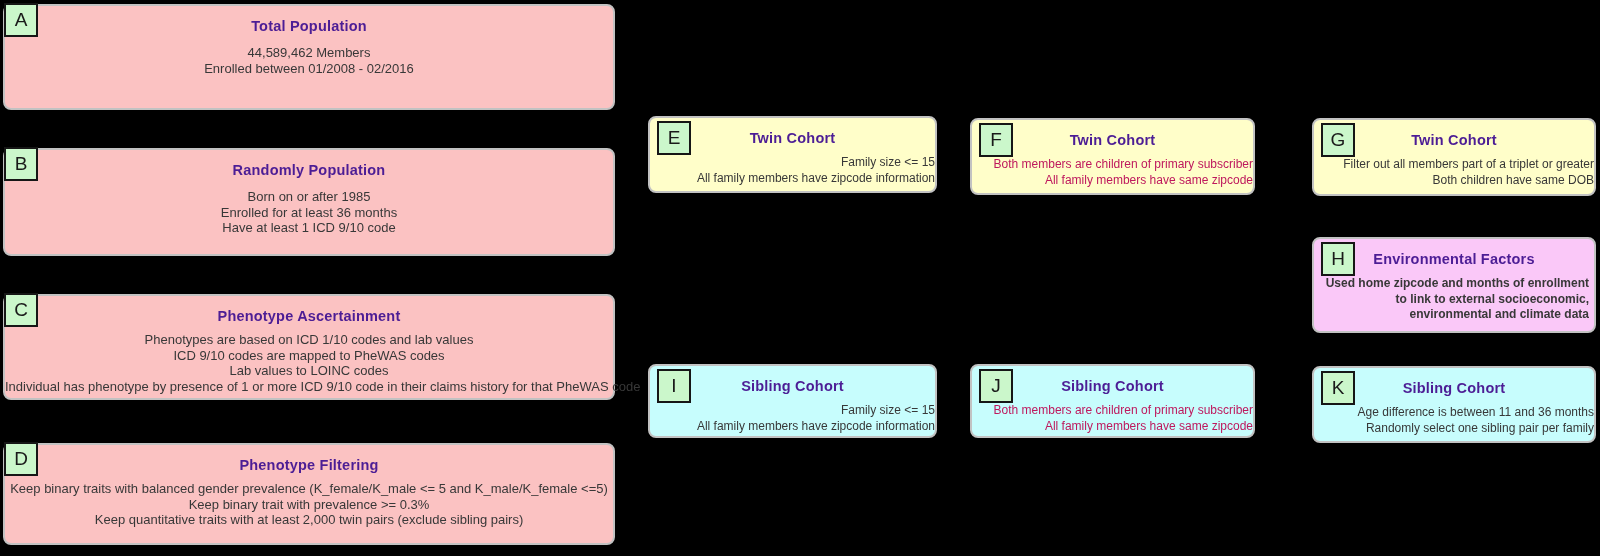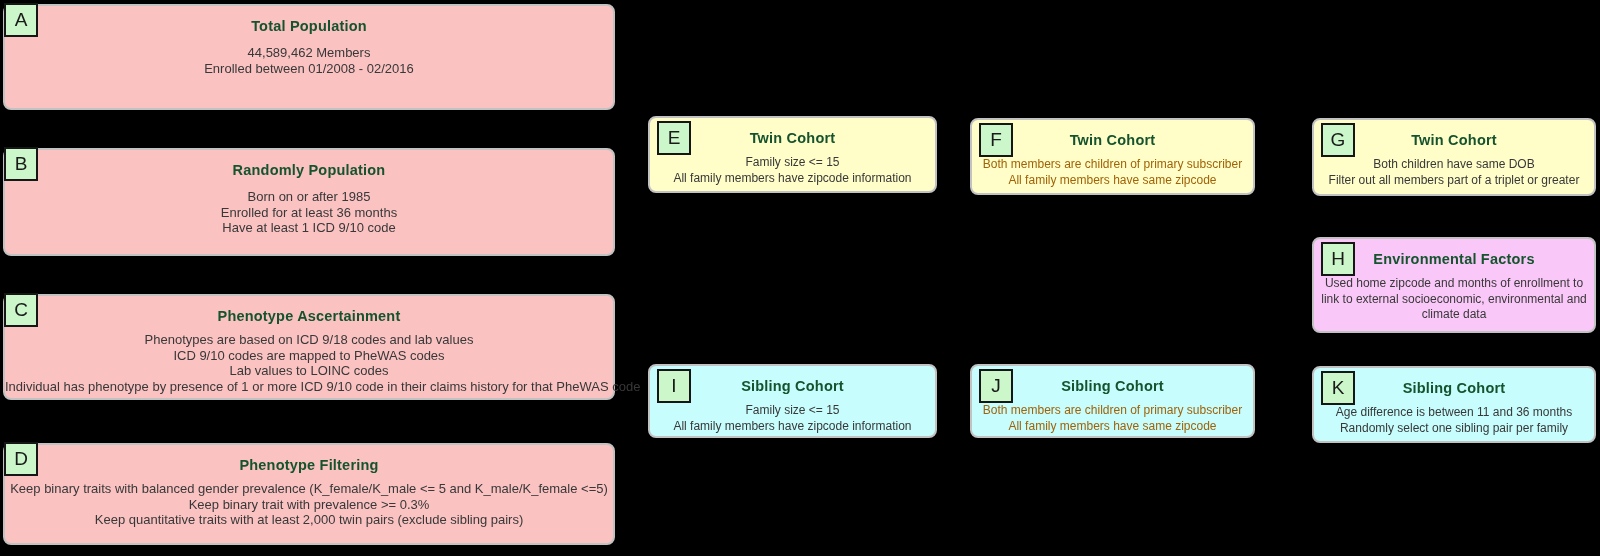--- a/index.html
+++ b/index.html
@@ -6,30 +6,30 @@
   .stage{
     position:relative;width:1600px;height:556px;background:#000;overflow:hidden;
     font-family:"Liberation Sans",sans-serif;
   }
   .node{
     position:absolute;box-sizing:border-box;
     border:2px solid #C2C2C2;border-radius:8px;
     text-align:center;
   }
   .node-title{
-    font-weight:bold;font-size:14.5px;color:#14532d;margin-top:12px;
+    font-weight:bold;font-size:14.5px;color:#4c1d95;margin-top:12px;
     letter-spacing:.2px;
   }
   .node-body{margin-top:11px;font-size:13px;color:#383838;line-height:15.5px;}
   .line{white-space:nowrap;}
   .node.compact .node-title{}
   .node.compact .node-body{margin-top:8px;}
-  .node.small .node-body{margin-top:9px;font-size:12px;}
-  .node.muted .node-body{color:#a16207;}
-  .node.wrap .line{white-space:normal;padding:0 5px;}
+  .node.small .node-body{margin-top:9px;font-size:12px;text-align:right;}
+  .node.muted .node-body{color:#be185d;}
+  .node.wrap .line{white-space:normal;padding:0 5px;font-weight:bold;}
   .label-badge{
     position:absolute;width:34px;height:34px;box-sizing:border-box;
     border:2px solid #161616;
     display:flex;align-items:center;justify-content:center;
     font-size:19px;color:#1a1a1a;
   }
   .node.big .label-badge{left:-1px;top:-3px;}
   .node.small .label-badge{left:7px;top:3px;}
 </style>
 </head>
@@ -50,21 +50,21 @@
       <div class="node-body">
         <div class="line">Born on or after 1985</div>
         <div class="line">Enrolled for at least 36 months</div>
         <div class="line">Have at least 1 ICD 9/10 code</div>
       </div>
     </div>
     <div class="node big compact" style="left: 3px; top: 294px; width: 612px; height: 106px; background: rgb(251, 194, 194);">
       <span class="label-badge" style="background: rgb(203, 247, 203);">C</span>
       <div class="node-title">Phenotype Ascertainment</div>
       <div class="node-body">
-        <div class="line">Phenotypes are based on ICD 9/18 codes and lab values</div>
+        <div class="line">Phenotypes are based on ICD 1/10 codes and lab values</div>
         <div class="line">ICD 9/10 codes are mapped to PheWAS codes</div>
         <div class="line">Lab values to LOINC codes</div>
         <div class="line">Individual has phenotype by presence of 1 or more ICD 9/10 code in their claims history for that PheWAS code</div>
       </div>
     </div>
     <div class="node big compact" style="left: 3px; top: 443px; width: 612px; height: 102px; background: rgb(251, 194, 194);">
       <span class="label-badge" style="background: rgb(203, 247, 203);">D</span>
       <div class="node-title">Phenotype Filtering</div>
       <div class="node-body">
         <div class="line">Keep binary traits with balanced gender prevalence (K_female/K_male &lt;= 5 and K_male/K_female &lt;=5)</div>
@@ -85,22 +85,22 @@
       <div class="node-title">Twin Cohort</div>
       <div class="node-body">
         <div class="line">Both members are children of primary subscriber</div>
         <div class="line">All family members have same zipcode</div>
       </div>
     </div>
     <div class="node small" style="left: 1312px; top: 118px; width: 284px; height: 78px; background: rgb(255, 254, 201);">
       <span class="label-badge" style="background: rgb(203, 247, 203);">G</span>
       <div class="node-title">Twin Cohort</div>
       <div class="node-body">
+        <div class="line">Filter out all members part of a triplet or greater</div>
         <div class="line">Both children have same DOB</div>
-        <div class="line">Filter out all members part of a triplet or greater</div>
       </div>
     </div>
     <div class="node small wrap" style="left: 1312px; top: 237px; width: 284px; height: 96px; background: rgb(250, 200, 248);">
       <span class="label-badge" style="background: rgb(203, 247, 203);">H</span>
       <div class="node-title">Environmental Factors</div>
       <div class="node-body">
         <div class="line">Used home zipcode and months of enrollment to link to external socioeconomic, environmental and climate data</div>
       </div>
     </div>
     <div class="node small" style="left: 648px; top: 364px; width: 289px; height: 74px; background: rgb(199, 253, 253);">

